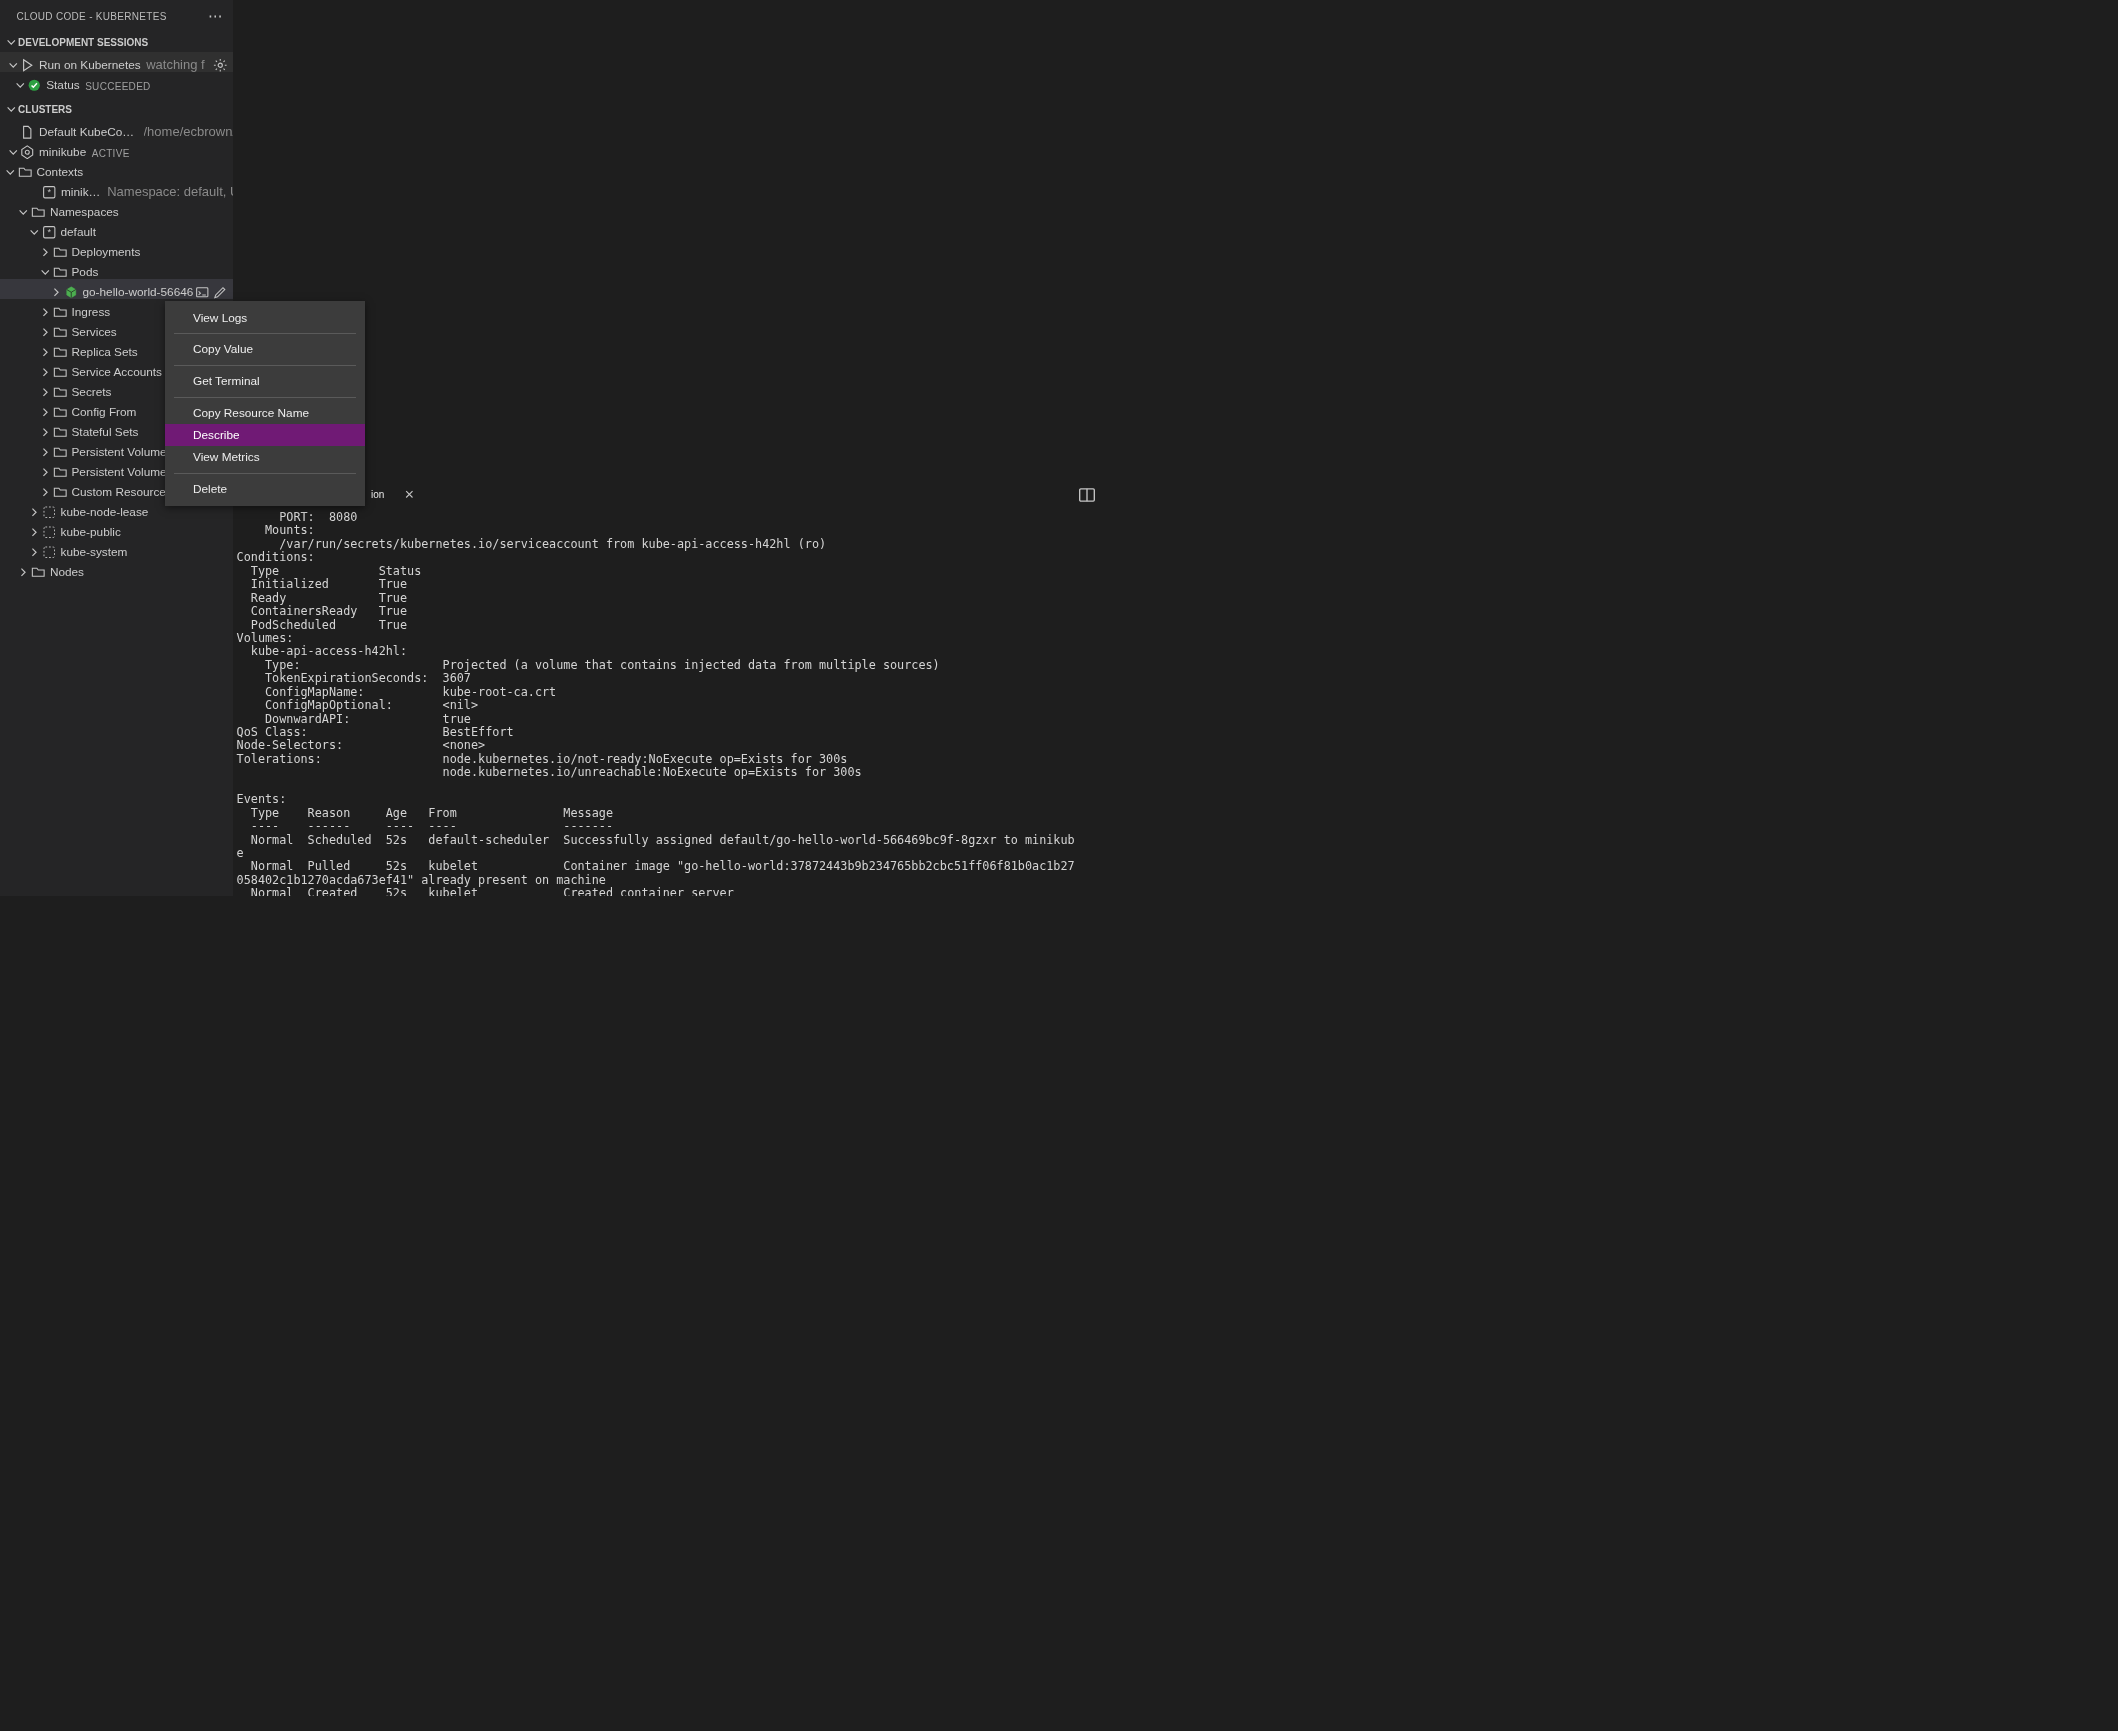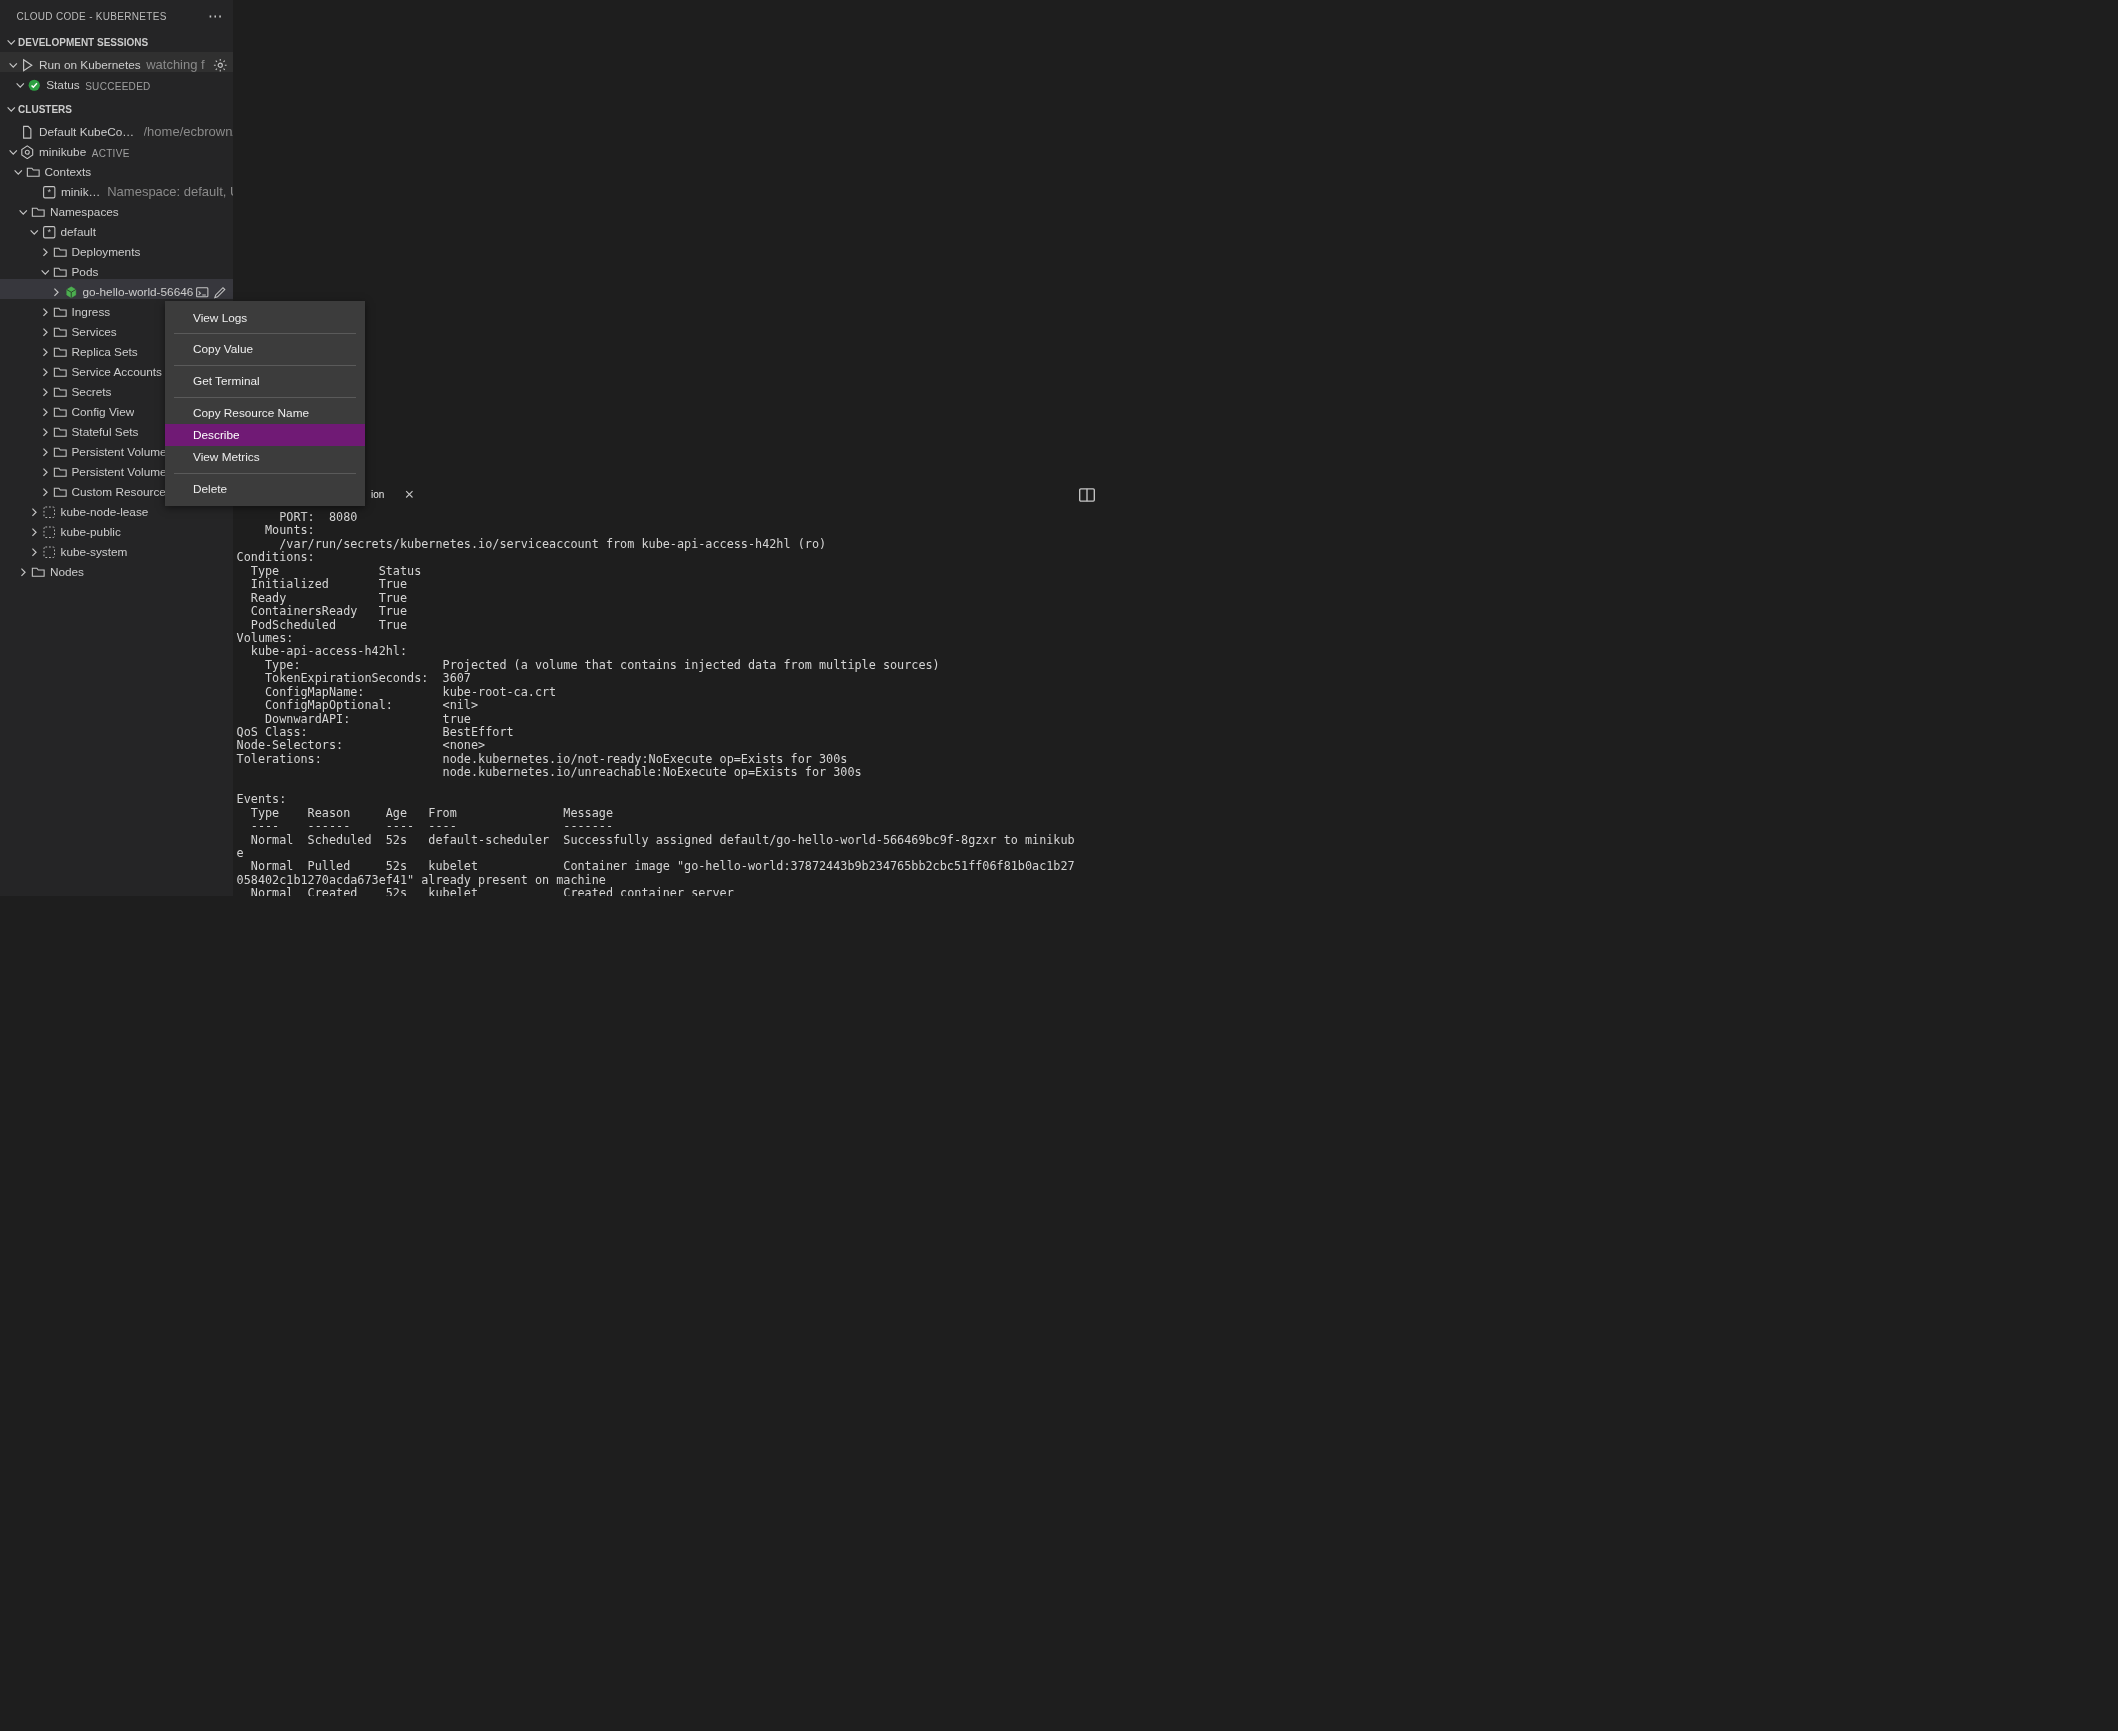--- a/index.html
+++ b/index.html
@@ -224,21 +224,21 @@
         </span>
       <span class="icon">
           <svg viewBox="0 0 16 16">
             <polygon points="8,1 14,5 14,11 8,15 2,11 2,5" fill="none" stroke="currentColor" stroke-width="1.2"></polygon>
             <circle cx="8" cy="8" r="2.2" fill="none" stroke="currentColor" stroke-width="1.2"></circle>
           </svg>
         </span>
       <span class="label">minikube</span>
       <span class="badge">ACTIVE</span>
     </div>
-    <div class="row" style="padding-left:11px">
+    <div class="row" style="padding-left:3px">
       <span class="chev">
           <svg viewBox="0 0 16 16">
             <path d="M4 6l4 4 4-4" stroke="currentColor" stroke-width="1.3" fill="none"></path>
           </svg>
         </span>
       <span class="icon">
           <svg viewBox="0 0 16 16">
             <path d="M1.5 3.5h5l1.5 2h6.5v7h-13z" fill="none" stroke="currentColor" stroke-width="1.2"></path>
           </svg>
         </span>
@@ -403,21 +403,21 @@
       <span class="chev">
           <svg viewBox="0 0 16 16">
             <path d="M6 4l4 4-4 4" stroke="currentColor" stroke-width="1.3" fill="none"></path>
           </svg>
         </span>
       <span class="icon">
           <svg viewBox="0 0 16 16">
             <path d="M1.5 3.5h5l1.5 2h6.5v7h-13z" fill="none" stroke="currentColor" stroke-width="1.2"></path>
           </svg>
         </span>
-      <span class="label">Config View</span>
+      <span class="label">Config From</span>
     </div>
     <div class="row" style="padding-left:38px">
       <span class="chev">
           <svg viewBox="0 0 16 16">
             <path d="M6 4l4 4-4 4" stroke="currentColor" stroke-width="1.3" fill="none"></path>
           </svg>
         </span>
       <span class="icon">
           <svg viewBox="0 0 16 16">
             <path d="M1.5 3.5h5l1.5 2h6.5v7h-13z" fill="none" stroke="currentColor" stroke-width="1.2"></path>

